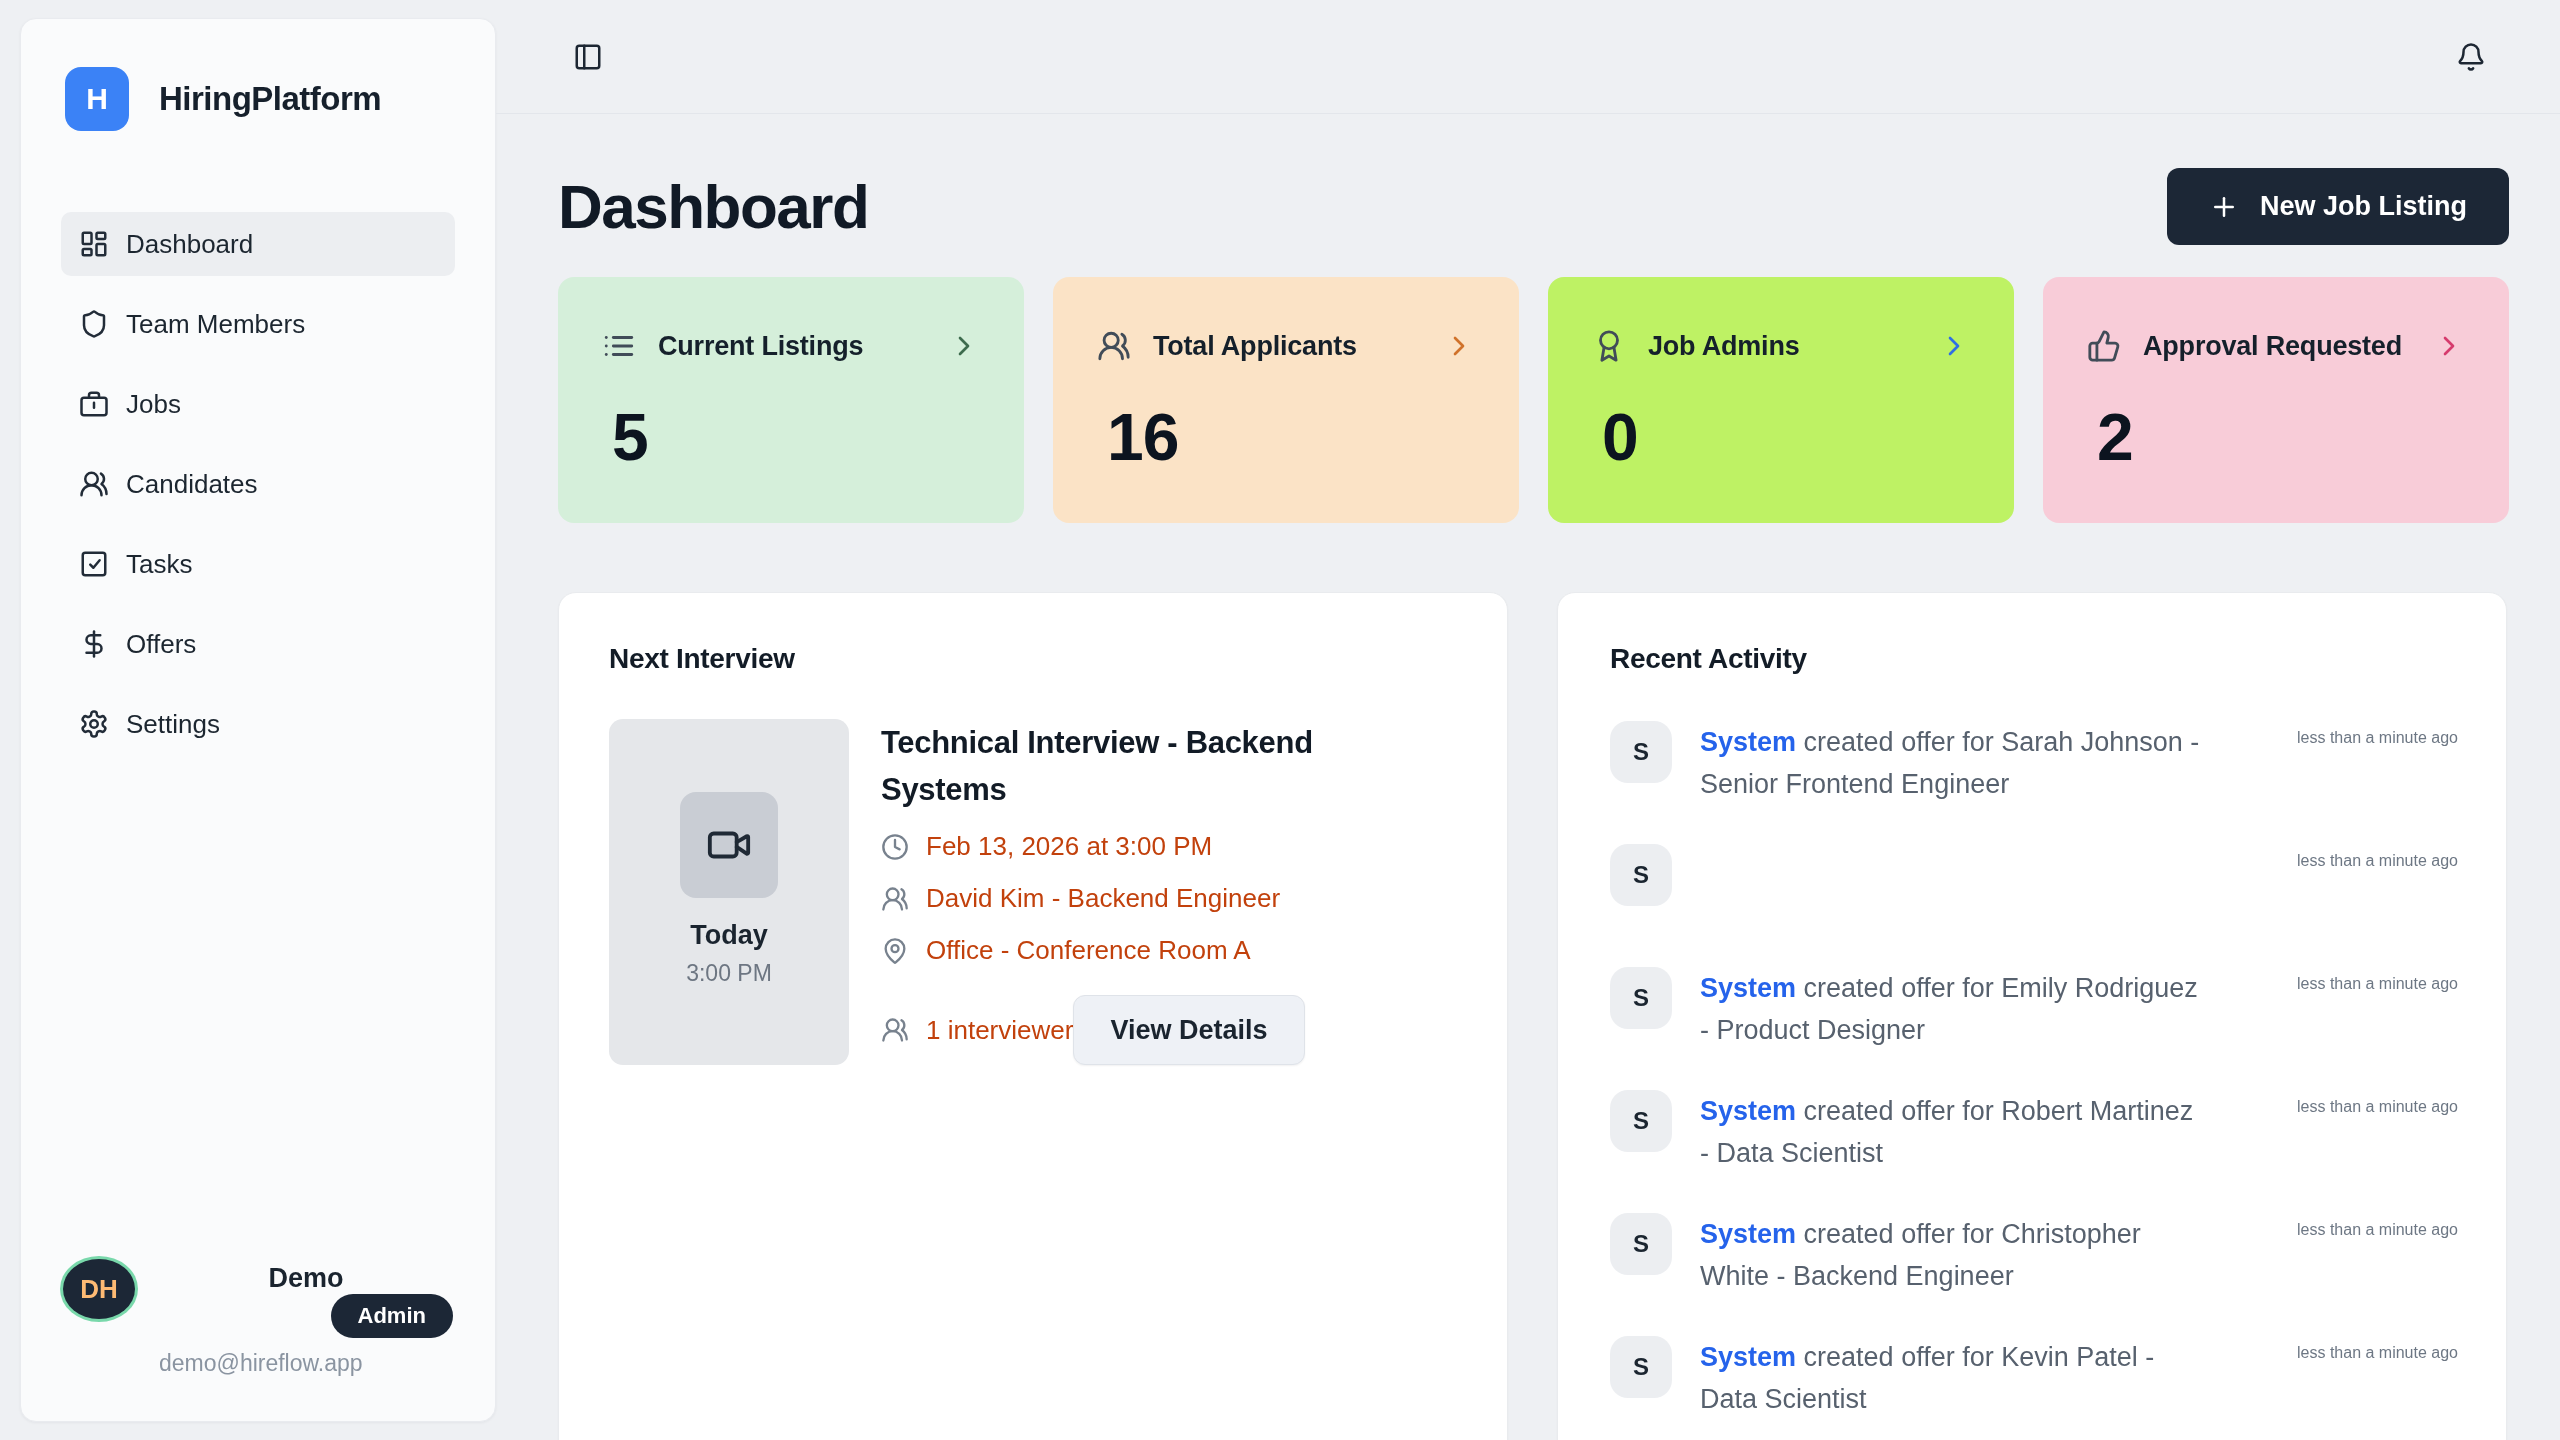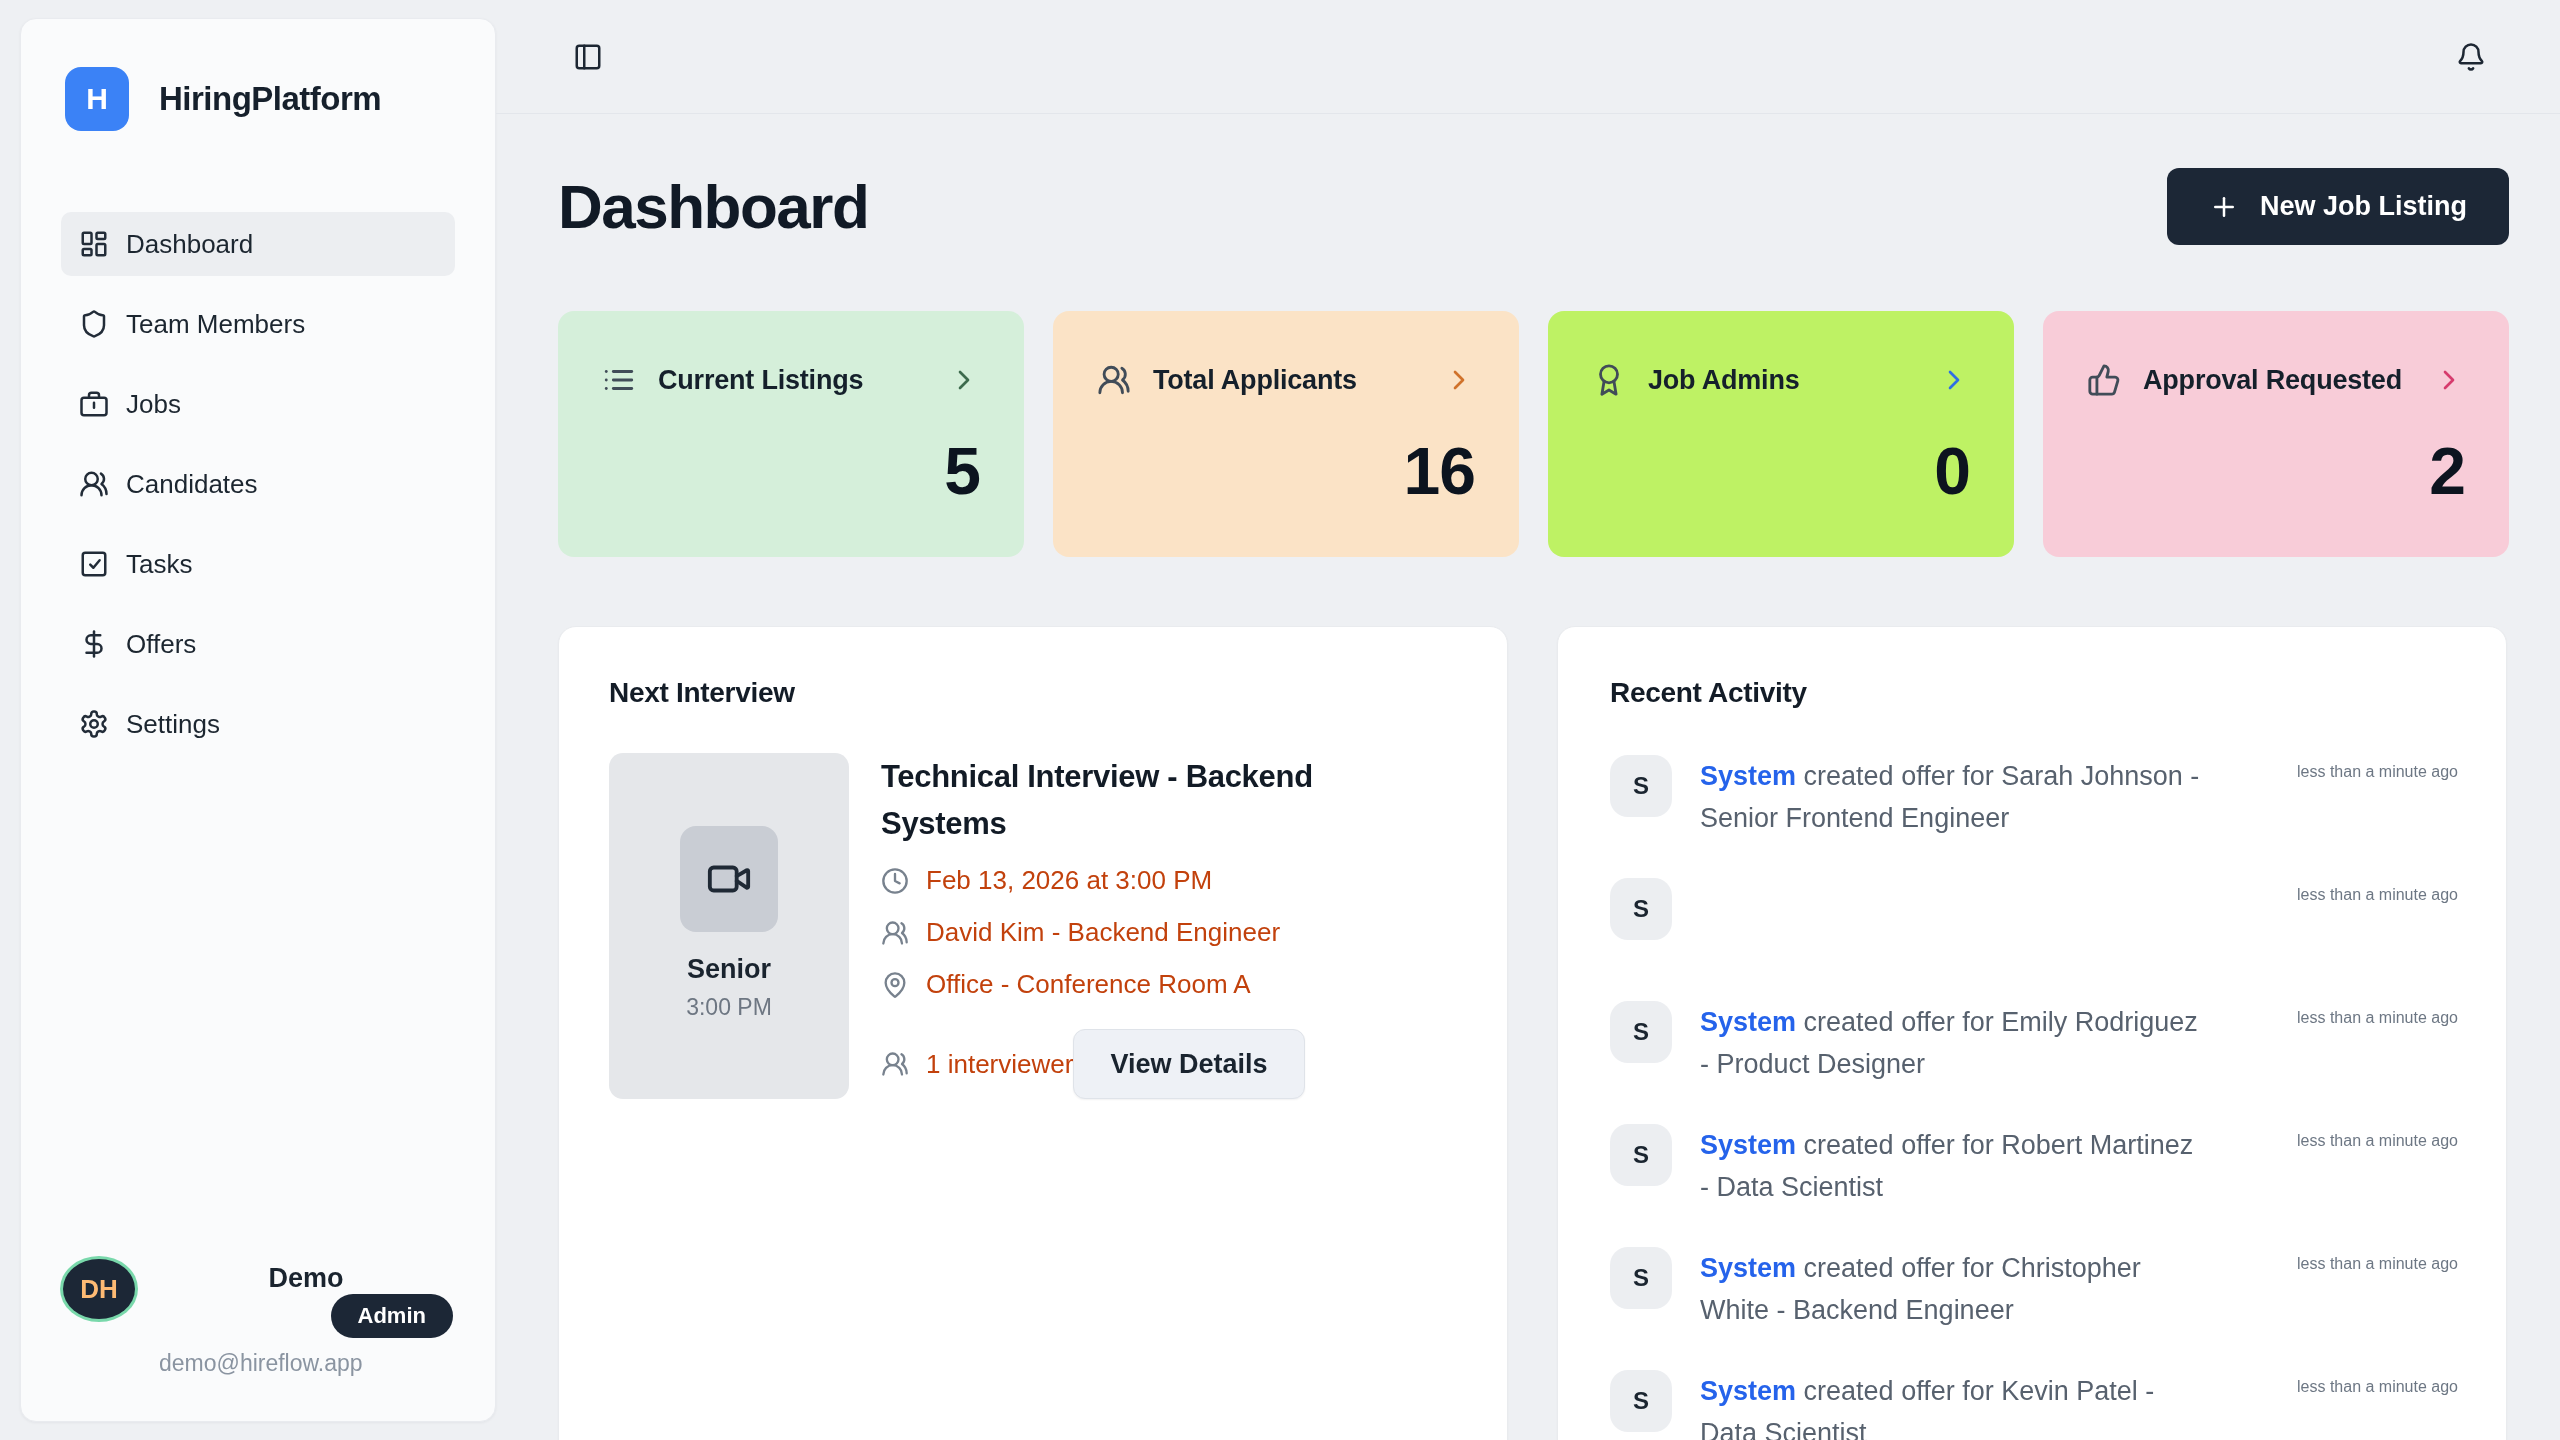--- a/index.html
+++ b/index.html
@@ -45,21 +45,21 @@
   .content{padding:0 51px 0 62px;}
   .page-header{margin-top:54px;display:flex;align-items:center;
     justify-content:space-between;}
   h1{font-size:62px;font-weight:800;letter-spacing:-1.5px;color:#111a26;margin:0;}
   .new-job-btn{display:flex;align-items:center;gap:21px;height:77px;padding:0 42px;
     border-radius:12px;color:#fff;font-size:27px;font-weight:600;border:none;
     cursor:pointer;font-family:inherit;}
   .btn-plus{width:30px;height:30px;color:#fff;}
 
   
-  .stats{display:flex;gap:29px;margin-top:66px;text-align:right;}
+  .stats{display:flex;gap:29px;margin-top:32px;}
   .stat-card{flex:1;height:246px;border-radius:16px;padding:52px 44px 0 44px;
     box-sizing:border-box;display:flex;flex-direction:column;cursor:pointer;}
   .stat-head{display:flex;align-items:center;}
   .stat-ic{width:34px;height:34px;color:#414c58;}
   .stat-label{margin-left:22px;font-size:27px;font-weight:600;color:#15202b;
     letter-spacing:-.2px;}
   .stat-chevron{margin-left:auto;width:32px;height:32px;}
   .stat-value{font-size:66px;font-weight:800;color:#0c141f;margin-top:36px;
     margin-left:10px;letter-spacing:-1px;}
 
@@ -320,21 +320,21 @@
           <div class="interview-body">
             <div class="interview-thumb">
               <div class="video-tile">
                 <span class="video-ic ic">
                   <svg viewBox="0 0 24 24" fill="none" stroke="currentColor" stroke-width="2" stroke-linecap="round" stroke-linejoin="round">
                       <path d="m16 13 5.223 3.482a.5.5 0 0 0 .777-.416V7.87a.5.5 0 0 0-.752-.432L16 10.5"></path>
                       <rect x="2" y="6" width="14" height="12" rx="2"></rect>
                     </svg>
                 </span>
               </div>
-              <div class="thumb-day">Senior</div>
+              <div class="thumb-day">Today</div>
               <div class="thumb-time">3:00 PM</div>
             </div>
 
             <div class="interview-details">
               <div class="interview-title">Technical Interview - Backend Systems</div>
               <div class="detail-rows">
                 <div class="detail-row">
                   <span class="detail-ic ic">
                     <svg viewBox="0 0 24 24" fill="none" stroke="currentColor" stroke-width="2" stroke-linecap="round" stroke-linejoin="round">
                         <circle cx="12" cy="12" r="10"></circle>

